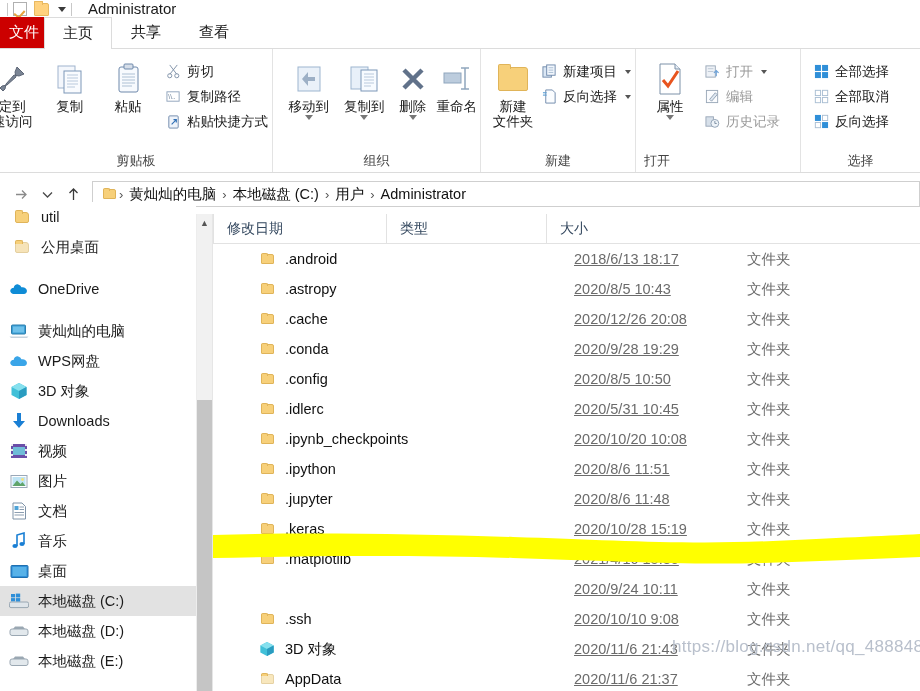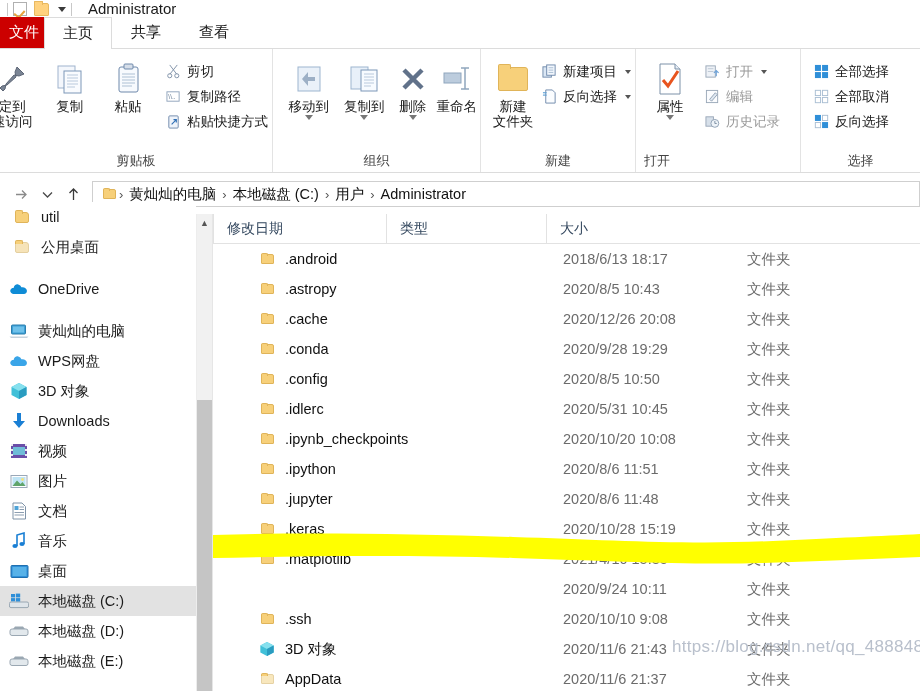--- a/index.html
+++ b/index.html
@@ -161,21 +161,21 @@
   .sb-thumb { position: absolute; left: 0; top: 186px; width: 16px; height: 291px; background: #c5c5c5; }
   .vline { position: absolute; left: 212px; top: 214px; width: 1px; height: 477px; background: #e6e6e6; }
 
   
   .filelist {
     position: absolute; left: 213px; top: 244px; width: 743px; height: 447px;
     background: #ffffff; overflow: hidden;
   }
   .frow { height: 30px; display: flex; align-items: center; font-size: 14.5px; position: relative; }
   .fname { display: flex; align-items: center; gap: 9px; padding-left: 45px; color: #101010; }
-  .fdate { position: absolute; left: 350px; color: #6b6b6b; }
+  .fdate { position: absolute; left: 361px; color: #6b6b6b; text-decoration: underline; }
   .ftype { position: absolute; left: 534px; color: #6b6b6b; }
   .f-ico { width: 18px; height: 18px; display: flex; align-items: center; justify-content: center; flex: none; }
 
   
   .marker { position: absolute; left: 213px; top: 531px; width: 707px; height: 34px; pointer-events: none; }
 
   .watermark {
     position: absolute; left: 672px; top: 637px; font-size: 17px;
     color: #b9c0cc; letter-spacing: .3px; white-space: nowrap;
   }

